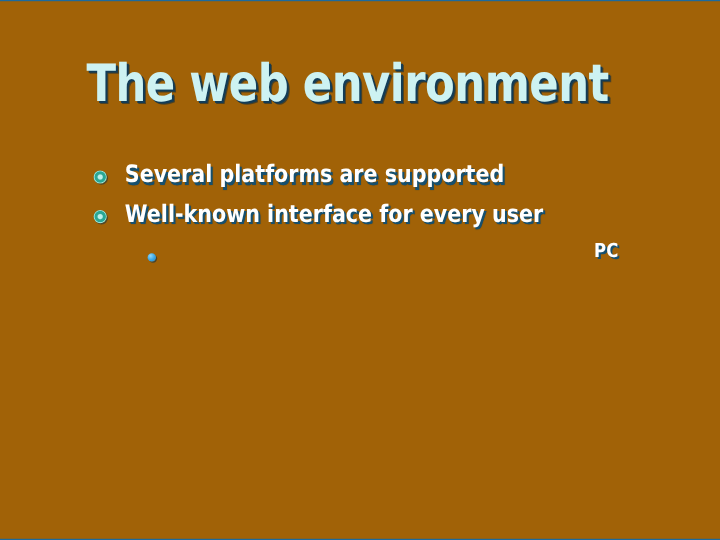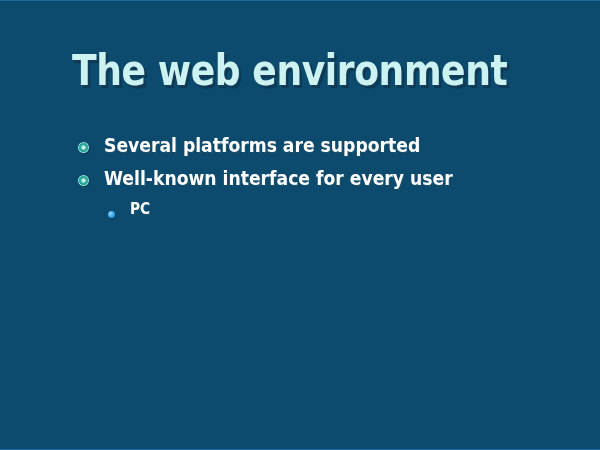--- a/index.html
+++ b/index.html
@@ -5,21 +5,21 @@
 <style>
   html, body {
     margin: 0;
     padding: 0;
     background: #1b1b1b;
   }
   #slide {
     position: relative;
     width: 600px;
     height: 450px;
-    background: #0c4a6e;
+    background: #a16207;
     box-sizing: border-box;
     border-top: 1px solid #1c6a9e;
     border-bottom: 1px solid #1c6a9e;
     overflow: hidden;
     font-family: "DejaVu Sans", sans-serif;
     -webkit-font-smoothing: none;
   }
 
   
   #title-block {
@@ -82,20 +82,21 @@
     line-height: 25px;
     color: #ffffff;
     transform: scaleX(0.86);
     transform-origin: left top;
     width: 116%;
     text-shadow: 2px 2px 0 #16506f, 2px 2px 1px rgba(12,45,65,0.6);
   }
 
   .l2-group {
     margin: 2px 0 6px 0;
+    text-align: right;
   }
   .l2-item {
     display: flex;
     align-items: flex-start;
     min-height: 21px;
     margin-bottom: 5px;
   }
   .l2-indent {
     flex: 0 0 auto;
     width: 30px;

